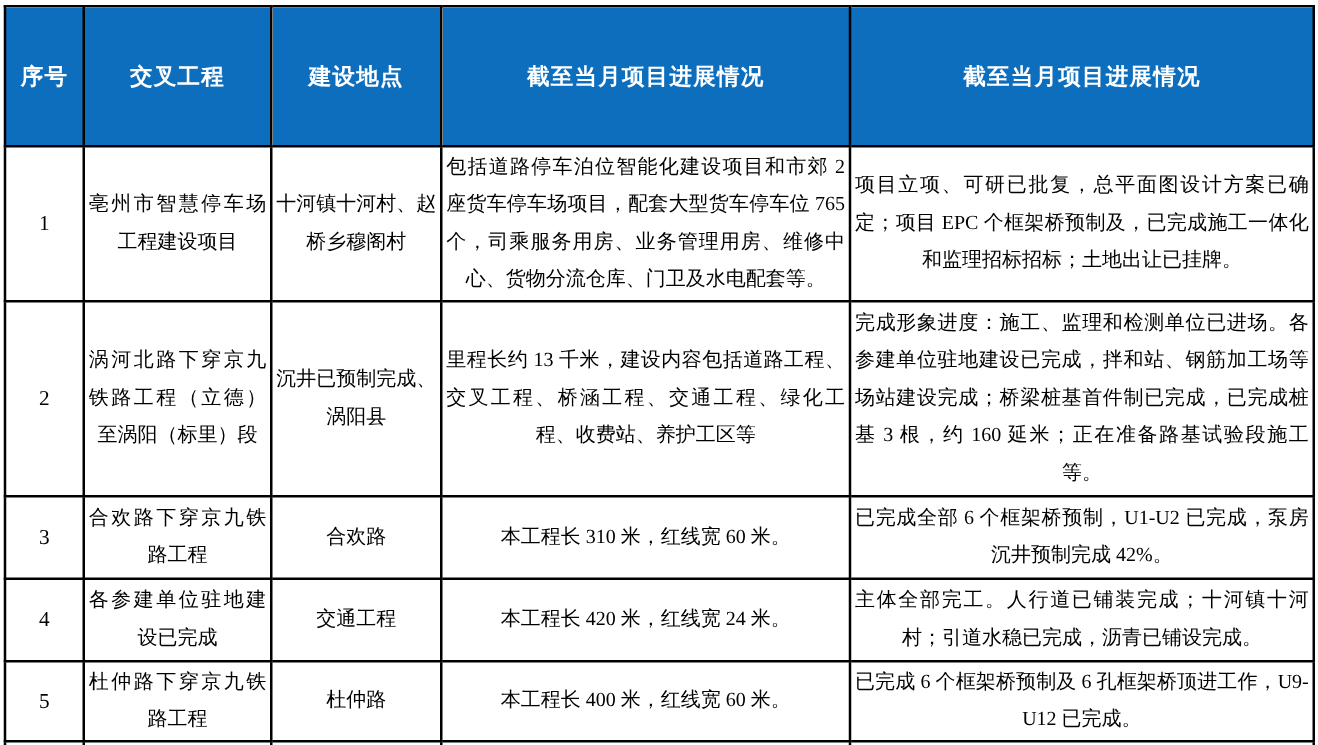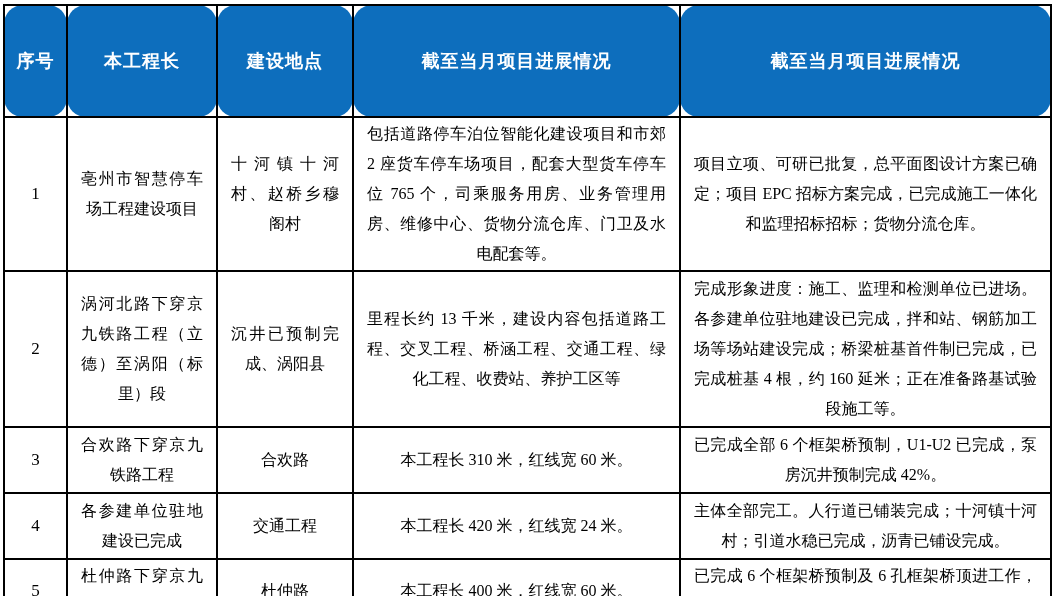--- a/index.html
+++ b/index.html
@@ -33,27 +33,26 @@
   }
   thead th {
     background: var(--header-bg, #0d6ebd);
     color: var(--header-fg, #ffffff);
     font-size: 18px;
     font-weight: bold;
     height: 112px;
     text-align: center;
     vertical-align: middle;
     letter-spacing: 1px;
-    border-radius: 19px;
   }
   tbody td {
     color: #000000;
     font-size: 16px;
     line-height: 30px;
-    padding: 1px 13px;
+    padding: 1px 3px;
     vertical-align: middle;
     text-align: justify;
     text-align-last: center;
     -moz-text-align-last: center;
   }
   tbody td.cell-no {
     text-align: center;
     font-size: 17px;
   }
   tr.row-1 { height: 122px; }
@@ -72,40 +71,40 @@
     <colgroup>
       <col class="c-no">
         <col class="c-name">
         <col class="c-location">
         <col class="c-content">
         <col class="c-progress">
     </colgroup>
     <thead>
       <tr>
         <th>序号</th>
-        <th>本工程长</th>
+        <th>交叉工程</th>
         <th>建设地点</th>
         <th>截至当月项目进展情况</th>
         <th>截至当月项目进展情况</th>
       </tr>
     </thead>
     <tbody>
       <tr class="row-1">
         <td class="cell-no">1</td>
         <td>亳州市智慧停车场工程建设项目</td>
         <td>十河镇十河村、赵桥乡穆阁村</td>
         <td>包括道路停车泊位智能化建设项目和市郊 2 座货车停车场项目，配套大型货车停车位 765 个，司乘服务用房、业务管理用房、维修中心、货物分流仓库、门卫及水电配套等。</td>
-        <td>项目立项、可研已批复，总平面图设计方案已确定；项目 EPC 招标方案完成，已完成施工一体化和监理招标招标；货物分流仓库。</td>
+        <td>项目立项、可研已批复，总平面图设计方案已确定；项目 EPC 个框架桥预制及，已完成施工一体化和监理招标招标；土地出让已挂牌。</td>
       </tr>
       <tr class="row-2">
         <td class="cell-no">2</td>
         <td>涡河北路下穿京九铁路工程（立德）至涡阳（标里）段</td>
         <td>沉井已预制完成、涡阳县</td>
         <td>里程长约 13 千米，建设内容包括道路工程、交叉工程、桥涵工程、交通工程、绿化工程、收费站、养护工区等</td>
-        <td>完成形象进度：施工、监理和检测单位已进场。各参建单位驻地建设已完成，拌和站、钢筋加工场等场站建设完成；桥梁桩基首件制已完成，已完成桩基 4 根，约 160 延米；正在准备路基试验段施工等。</td>
+        <td>完成形象进度：施工、监理和检测单位已进场。各参建单位驻地建设已完成，拌和站、钢筋加工场等场站建设完成；桥梁桩基首件制已完成，已完成桩基 3 根，约 160 延米；正在准备路基试验段施工等。</td>
       </tr>
       <tr class="row-3">
         <td class="cell-no">3</td>
         <td>合欢路下穿京九铁路工程</td>
         <td>合欢路</td>
         <td>本工程长 310 米，红线宽 60 米。</td>
         <td>已完成全部 6 个框架桥预制，U1-U2 已完成，泵房沉井预制完成 42%。</td>
       </tr>
       <tr class="row-4">
         <td class="cell-no">4</td>

